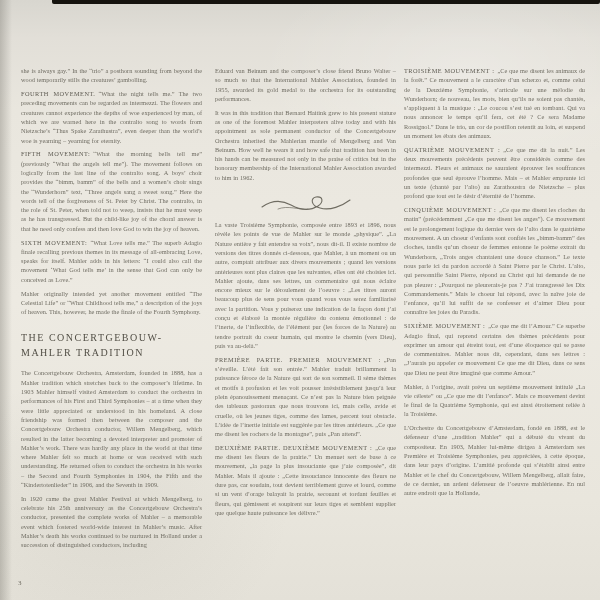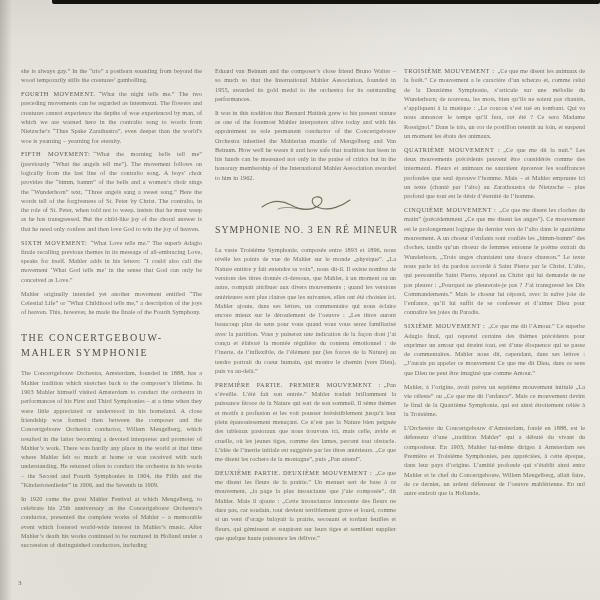--- a/index.html
+++ b/index.html
@@ -64,35 +64,34 @@
 <div class="paper">
   <div class="scan-top-edge"></div>
   <div class="scan-left-shadow"></div>
 
   <div class="col col-left">
     <p class="para"><span class="runin"></span><span>she is always gay.” In the “trio” a posthorn sounding from beyond the wood temporarily stills the creatures’ gambolling.</span></p>
     <p class="para"><span class="runin">FOURTH MOVEMENT.</span><span>“What the night tells me.” The two preceding movements can be regarded as intermezzi. The flowers and creatures cannot experience the depths of woe experienced by man, of which we are warned here in the contralto song to words from Nietzsche’s “Thus Spake Zarathustra”, even deeper than the world’s woe is yearning – yearning for eternity.</span></p>
     <p class="para"><span class="runin">FIFTH MOVEMENT:</span><span>“What the morning bells tell me” (previously “What the angels tell me”). The movement follows on logically from the last line of the contralto song. A boys’ choir provides the “bimm, bamm” of the bells and a women’s choir sings the “Wunderhorn” text, “Three angels sang a sweet song.” Here the words tell of the forgiveness of St. Peter by Christ. The contralto, in the role of St. Peter, when told not to weep, insists that he must weep as he has transgressed. But the child-like joy of the choral answer is that he need only confess and then love God to win the joy of heaven.</span></p>
     <p class="para"><span class="runin">SIXTH MOVEMENT:</span><span>“What Love tells me.” The superb Adagio finale recalling previous themes in its message of all-embracing Love, speaks for itself. Mahler adds in his letters: “I could also call the movement ‘What God tells me’ in the sense that God can only be conceived as Love.”</span></p>
     <p class="para"><span class="runin"></span><span>Mahler originally intended yet another movement entitled “The Celestial Life” or “What Childhood tells me,” a description of the joys of heaven. This, however, he made the finale of the Fourth Symphony.</span></p>
-    <h2 class="heading">THE CONCERTGEBOUW-MAHLER SYMPHONIE</h2>
+    <h2 class="heading">THE CONCERTGEBOUW-MAHLER TRADITION</h2>
     <p class="para"><span class="runin"></span><span>The Concertgebouw Orchestra, Amsterdam, founded in 1888, has a Mahler tradition which stretches back to the composer’s lifetime. In 1903 Mahler himself visited Amsterdam to conduct the orchestra in performances of his First and Third Symphonies – at a time when they were little appreciated or understood in his homeland. A close friendship was formed then between the composer and the Concertgebouw Orchestra conductor, Willem Mengelberg, which resulted in the latter becoming a devoted interpreter and promoter of Mahler’s work. There was hardly any place in the world at that time where Mahler felt so much at home or was received with such understanding. He returned often to conduct the orchestra in his works – the Second and Fourth Symphonies in 1904, the Fifth and the “Kindertotenlieder” in 1906, and the Seventh in 1909.</span></p>
     <p class="para"><span class="runin"></span><span>In 1920 came the great Mahler Festival at which Mengelberg, to celebrate his 25th anniversary as the Concertgebouw Orchestra’s conductor, presented the complete works of Mahler – a memorable event which fostered world-wide interest in Mahler’s music. After Mahler’s death his works continued to be nurtured in Holland under a succession of distinguished conductors, including</span></p>
   </div>
 
   <div class="col col-mid">
     <p class="para"><span class="runin"></span><span>Eduard van Beinum and the composer’s close friend Bruno Walter – so much so that the International Mahler Association, founded in 1955, awarded its gold medal to the orchestra for its outstanding performances.</span></p>
     <p class="para"><span class="runin"></span><span>It was in this tradition that Bernard Haitink grew to his present stature as one of the foremost Mahler interpreters alive today and with his appointment as sole permanent conductor of the Concertgebouw Orchestra inherited the Mahlerian mantle of Mengelberg and Van Beinum. How well he wears it and how safe that tradition has been in his hands can be measured not only in the praise of critics but in the honorary membership of the International Mahler Association awarded to him in 1962.</span></p>
     <div class="flourish">
       <svg width="96" height="22" viewBox="0 0 96 22">
         <path d="M4 14 C14 7, 24 7, 33 12 C42 17, 52 18, 60 13 C66 9, 65 3, 58 4 C52 5, 53 13, 62 15 C72 18, 84 13, 92 7" stroke="#6f6c62" fill="none" stroke-width="1.1" stroke-linecap="round"></path>
         <path d="M20 16 C30 12, 40 17, 50 16" stroke="#6f6c62" fill="none" stroke-width="0.7" stroke-linecap="round"></path>
       </svg>
     </div>
-    <h2 class="heading heading-mid">SYMPHONIE NO. 3 EN RÉ MINEUR</h2>
     <p class="para"><span class="runin"></span><span>La vaste Troisième Symphonie, composée entre 1893 et 1896, nous révèle les points de vue de Mahler sur le monde „physique”. „La Nature entière y fait entendre sa voix”, nous dit-il. Il existe nombre de versions des titres donnés ci-dessous, que Mahler, à un moment ou un autre, comptait attribuer aux divers mouvements ; quand les versions antérieures sont plus claires que les suivantes, elles ont été choisies ici. Mahler ajoute, dans ses lettres, un commentaire qui nous éclaire encore mieux sur le déroulement de l’oeuvre : „Les titres auront beaucoup plus de sens pour vous quand vous vous serez familiarisé avec la partition. Vous y puiserez une indication de la façon dont j’ai conçu et élaboré la montée régulière du contenu émotionnel : de l’inerte, de l’inflexible, de l’élément pur (les forces de la Nature) au tendre portrait du coeur humain, qui montre le chemin (vers Dieu), puis va au-delà.”</span></p>
     <p class="para"><span class="runin">PREMIÈRE PARTIE. PREMIER MOUVEMENT :</span><span>„Pan s’éveille. L’été fait son entrée.” Mahler traduit brillamment la puissance féroce de la Nature qui sort de son sommeil. Il sème thèmes et motifs à profusion et les voit pousser irrésistiblement jusqu’à leur plein épanouissement menaçant. Ce n’est pas la Nature bien peignée des tableaux pastoraux que nous trouvons ici, mais celle, avide et cruelle, où les jeunes tiges, comme des lames, percent tout obstacle. L’idée de l’inertie initiale est suggérée par les titres antérieurs. „Ce que me disent les rochers de la montagne”, puis „Pan attend”.</span></p>
     <p class="para"><span class="runin">DEUXIÈME PARTIE. DEUXIÈME MOUVEMENT :</span><span>„Ce que me disent les fleurs de la prairie.” Un menuet sert de base à ce mouvement, „la page la plus insouciante que j’aie composée”, dit Mahler. Mais il ajoute : „Cette insouciance innocente des fleurs ne dure pas, car soudain, tout devient terriblement grave et lourd, comme si un vent d’orage balayait la prairie, secouant et tordant feuilles et fleurs, qui gémissent et soupirent sur leurs tiges et semblent supplier que quelque haute puissance les délivre.”</span></p>
   </div>
 
   <div class="col col-right">
     <p class="para"><span class="runin">TROISIÈME MOUVEMENT :</span><span>„Ce que me disent les animaux de la forêt.” Ce mouvement a le caractère d’un scherzo et, comme celui de la Deuxième Symphonie, s’articule sur une mélodie du Wunderhorn; de nouveau, les mots, bien qu’ils ne soient pas chantés, s’appliquent à la musique : „Le coucou s’est tué en tombant. Qui va nous annoncer le temps qu’il fera, cet été ? Ce sera Madame Rossignol.” Dans le trio, un cor de postillon retentit au loin, et suspend un moment les ébats des animaux.</span></p>
     <p class="para"><span class="runin">QUATRIÈME MOUVEMENT :</span><span>„Ce que me dit la nuit.” Les deux mouvements précédents peuvent être considérés comme des intermezzi. Fleurs et animaux ne sauraient éprouver les souffrances profondes que seul éprouve l’homme. Mais – et Mahler emprunte ici un texte (chanté par l’alto) au Zarathoustra de Nietzsche – plus profond que tout est le désir d’éternité de l’homme.</span></p>
     <p class="para"><span class="runin">CINQUIÈME MOUVEMENT :</span><span>„Ce que me disent les cloches du matin” (précédemment „Ce que me disent les anges”). Ce mouvement est le prolongement logique du dernier vers de l’alto dans le quatrième mouvement. A un choeur d’enfants sont confiés les „bimm-bamm” des cloches, tandis qu’un choeur de femmes entonne le poème extrait du Wunderhorn, „Trois anges chantaient une douce chanson.” Le texte nous parle ici du pardon accordé à Saint Pierre par le Christ. L’alto, qui personnifie Saint Pierre, répond au Christ qui lui demande de ne pas pleurer : „Pourquoi ne pleurerais-je pas ? J’ai transgressé les Dix Commandements.” Mais le choeur lui répond, avec la naïve joie de l’enfance, qu’il lui suffit de se confesser et d’aimer Dieu pour connaître les joies du Paradis.</span></p>
     <p class="para"><span class="runin">SIXIÈME MOUVEMENT :</span><span>„Ce que me dit l’Amour.” Ce superbe Adagio final, qui reprend certains des thèmes précédents pour exprimer un amour qui étreint tout, est d’une éloquence qui se passe de commentaires. Mahler nous dit, cependant, dans ses lettres : „J’aurais pu appeler ce mouvement Ce que me dit Dieu, dans ce sens que Dieu ne peut être imaginé que comme Amour.”</span></p>

